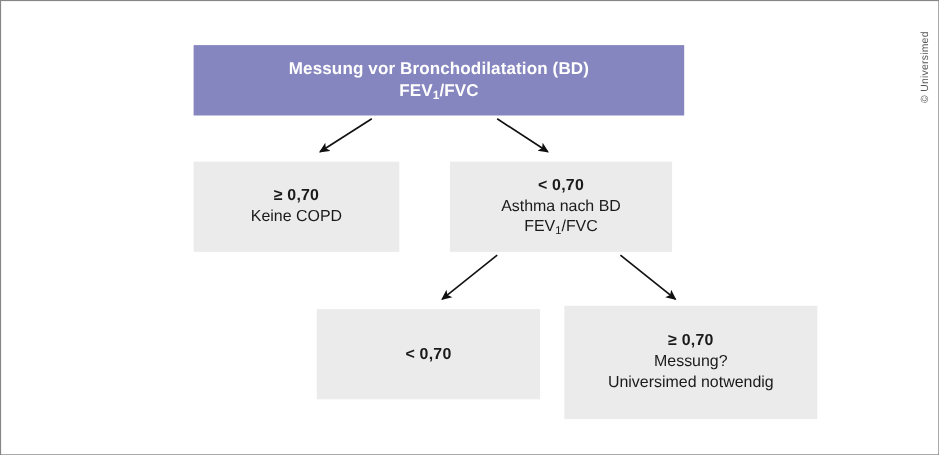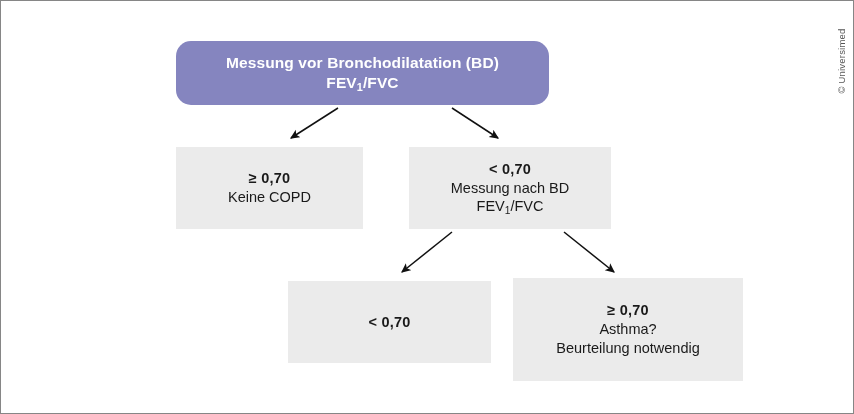--- a/index.html
+++ b/index.html
@@ -42,28 +42,27 @@
     white-space: nowrap;
   }
   .node .ln.b {
     font-weight: bold;
   }
 
   
   #node-root {
     left: 175px;
     top: 40px;
-    width: 373px;
+    width: 446px;
     height: 64px;
     background: #8585bf;
     color: #ffffff;
     font-size: 15.5px;
     font-weight: bold;
     letter-spacing: 0.1px;
-    border-radius: 15px;
   }
   #node-root .ln { font-weight: bold; }
 
   
   .node.grey {
     background: #ebebeb;
     color: #1a1a1a;
     font-size: 14.5px;
   }
   #node-no-copd   { left: 175px; top: 146px; width: 187px; height: 82px; }
@@ -122,31 +121,31 @@
     <span class="ln"><span>FEV</span><sub>1</sub><span>/FVC</span></span>
   </div>
 
   <div class="node grey" id="node-no-copd">
     <span class="ln b num">≥ 0,70</span>
     <span class="ln">Keine COPD</span>
   </div>
 
   <div class="node grey" id="node-post-bd">
     <span class="ln b num">&lt; 0,70</span>
-    <span class="ln">Messung nach BD</span>
+    <span class="ln">Asthma nach BD</span>
     <span class="ln"><span>FEV</span><sub>1</sub><span>/FVC</span></span>
   </div>
 
   <div class="node grey" id="node-copd-conf">
     <span class="ln b num">&lt; 0,70</span>
   </div>
 
   <div class="node grey" id="node-asthma">
     <span class="ln b num">≥ 0,70</span>
-    <span class="ln">Asthma?</span>
-    <span class="ln">Beurteilung notwendig</span>
+    <span class="ln">Messung?</span>
+    <span class="ln">Universimed notwendig</span>
   </div>
 
   <div id="copyright">
     <span>© Universimed</span>
   </div>
 
 </div>
 
 </body></html>

